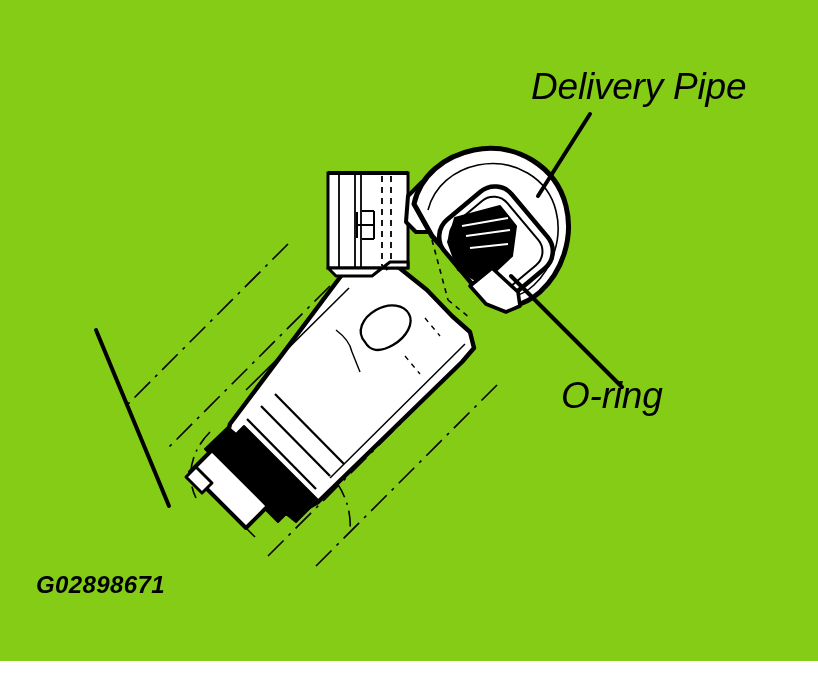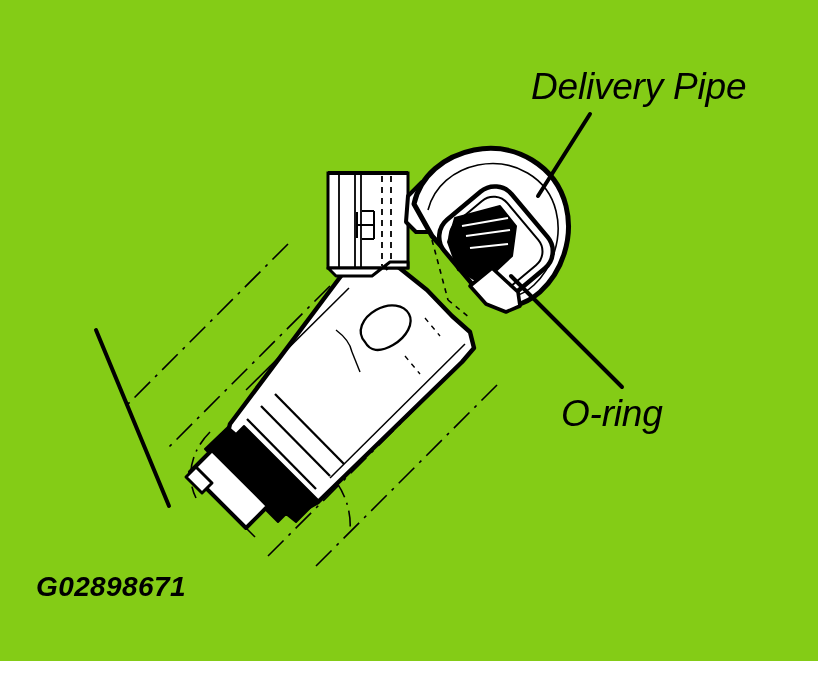--- a/index.html
+++ b/index.html
@@ -28,28 +28,28 @@
     color: #000000;
     font-family: "Liberation Sans", sans-serif;
     white-space: nowrap;
     line-height: 1;
   }
   .lbl-callout {
     font-size: 37px;
     letter-spacing: -0.2px;
   }
   .lbl-figid {
-    font-size: 28px;
+    font-size: 24px;
     font-weight: bold;
     letter-spacing: 0.4px;
     text-align: center;
   }
   #label-delivery-pipe { left: 531px; top: 68px; }
   #label-insulator     { left: 34px;  top: 283px; }
-  #label-oring         { left: 561px; top: 395px; }
+  #label-oring         { left: 561px; top: 377px; }
   #label-figure-id     { left: 36px;  top: 573px; }
 </style>
 </head>
 <body>
 
 <div id="figure">
 
   <svg width="818" height="676" viewBox="0 0 818 676">
 
     <g fill="none" stroke="#000000" stroke-width="1.6" stroke-dasharray="22 7 3 7" stroke-linecap="butt">

